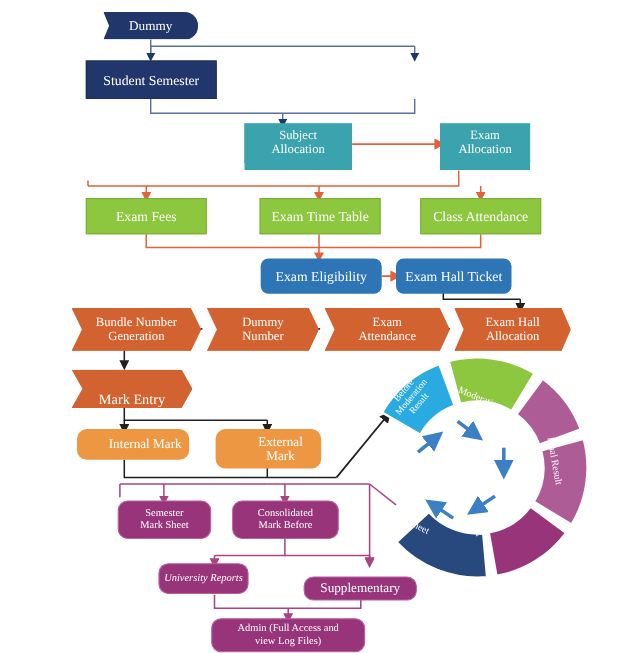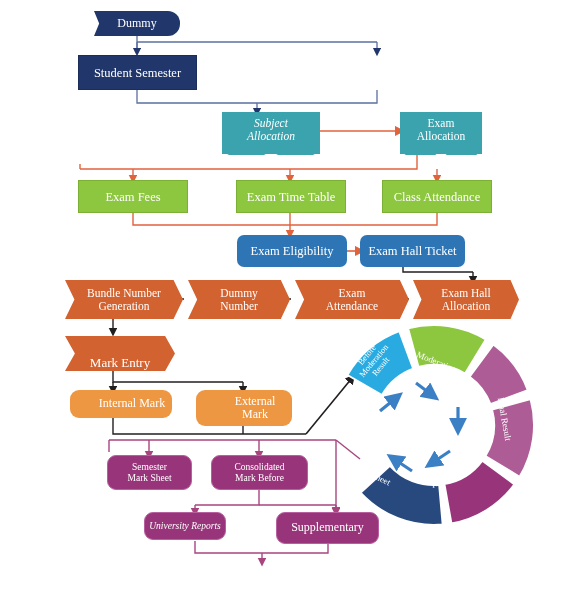--- a/index.html
+++ b/index.html
@@ -246,21 +246,21 @@
               clip-path: polygon(0% 0%, 100% 0%, 100% 50%, 100% 100%, 0% 100%, 6% 50%);
               border-radius:0 12px 12px 0;">
     <span>Dummy</span>
   </div>
 
   <div class="node navy-rect" style="left:78px; top:55px; width:119px; height:35px; font-size:12.5px;">
     <span>Student Semester</span>
   </div>
 
 
-  <div class="node teal-wave" style="left:222px; top:112px; width:98px; height:36px; font-size:11.5px;font-style:italic;">
+  <div class="node teal-wave" style="left:222px; top:112px; width:98px; height:36px; font-size:11.5px;">
     <span>Subject
 Allocation</span>
   </div>
 
   <div class="node teal-wave" style="left:400px; top:112px; width:82px; height:36px; font-size:11.5px;">
     <span>Exam
 Allocation</span>
   </div>
 
   <div class="node green-rect" style="left:236px; top:180px; width:110px; height:33px; font-size:12.5px;">
@@ -327,24 +327,28 @@
 
   <div class="node magenta-round" style="left:211px; top:455px; width:97px; height:35px; font-size:9.5px;">
     <span>Consolidated
 Mark Before</span>
   </div>
 
   <div class="node magenta-round" style="left:144px; top:512px; width:82px; height:28px; font-size:9.5px;font-style:italic;">
     <span>University Reports</span>
   </div>
 
-  <div class="node magenta-round" style="left:276px; top:512px; width:103px; height:32px; font-size:12px;">
+  <div class="node magenta-round" style="left:276px; top:524px; width:103px; height:22px; font-size:12px;">
     <span>Supplementary</span>
   </div>
 
+  <div class="node magenta-round" style="left:192px; top:562px; width:140px; height:31px; font-size:9.5px;">
+    <span>Admin (Full Access and
+view Log Files)</span>
+  </div>
 
   <div class="cyc-label" style="left:333px; top:340px; width:75px; font-size:8.5px; transform:rotate(-50deg);">
     <span>Before
 Moderation
 Result</span>
   </div>
 
   <div class="cyc-label" style="left:401px; top:349px; width:74px; font-size:9px; transform:rotate(22deg);">
     <span>Moderation</span>
   </div>

